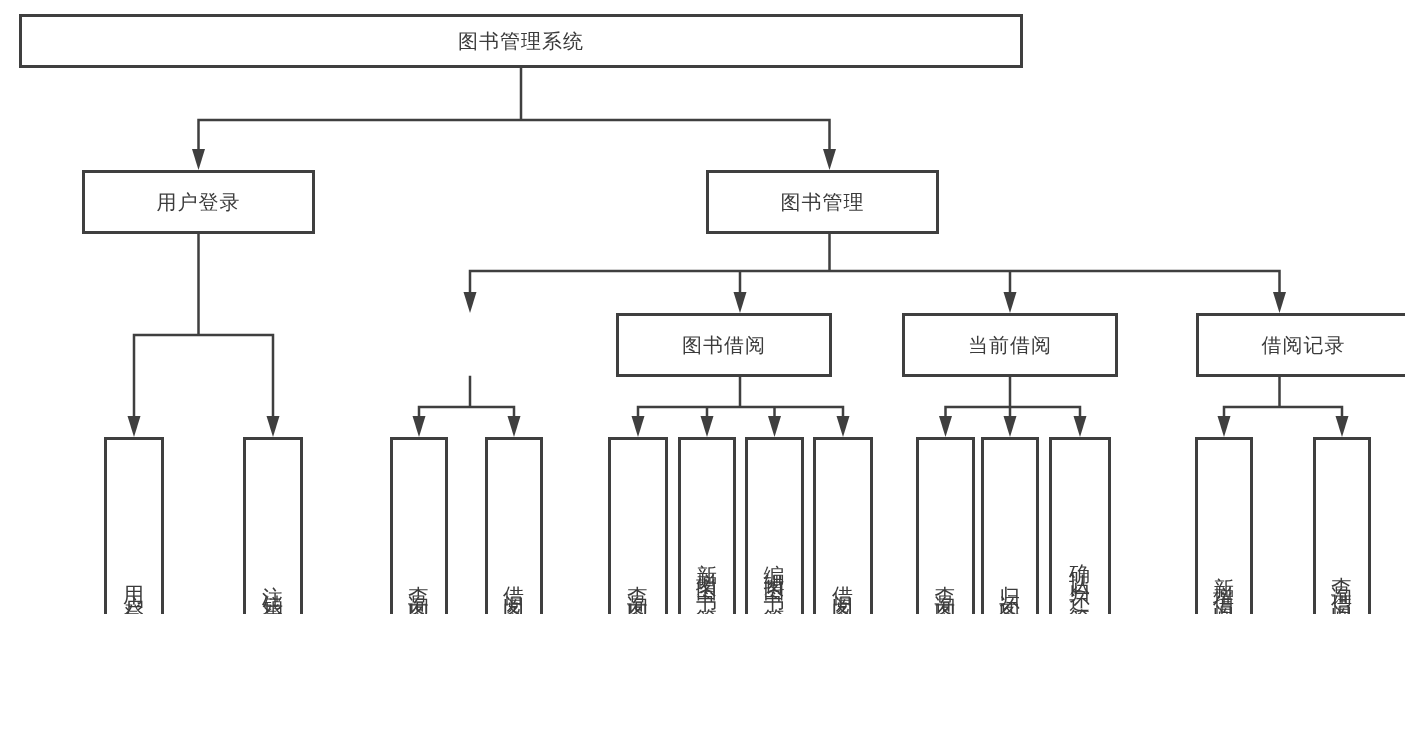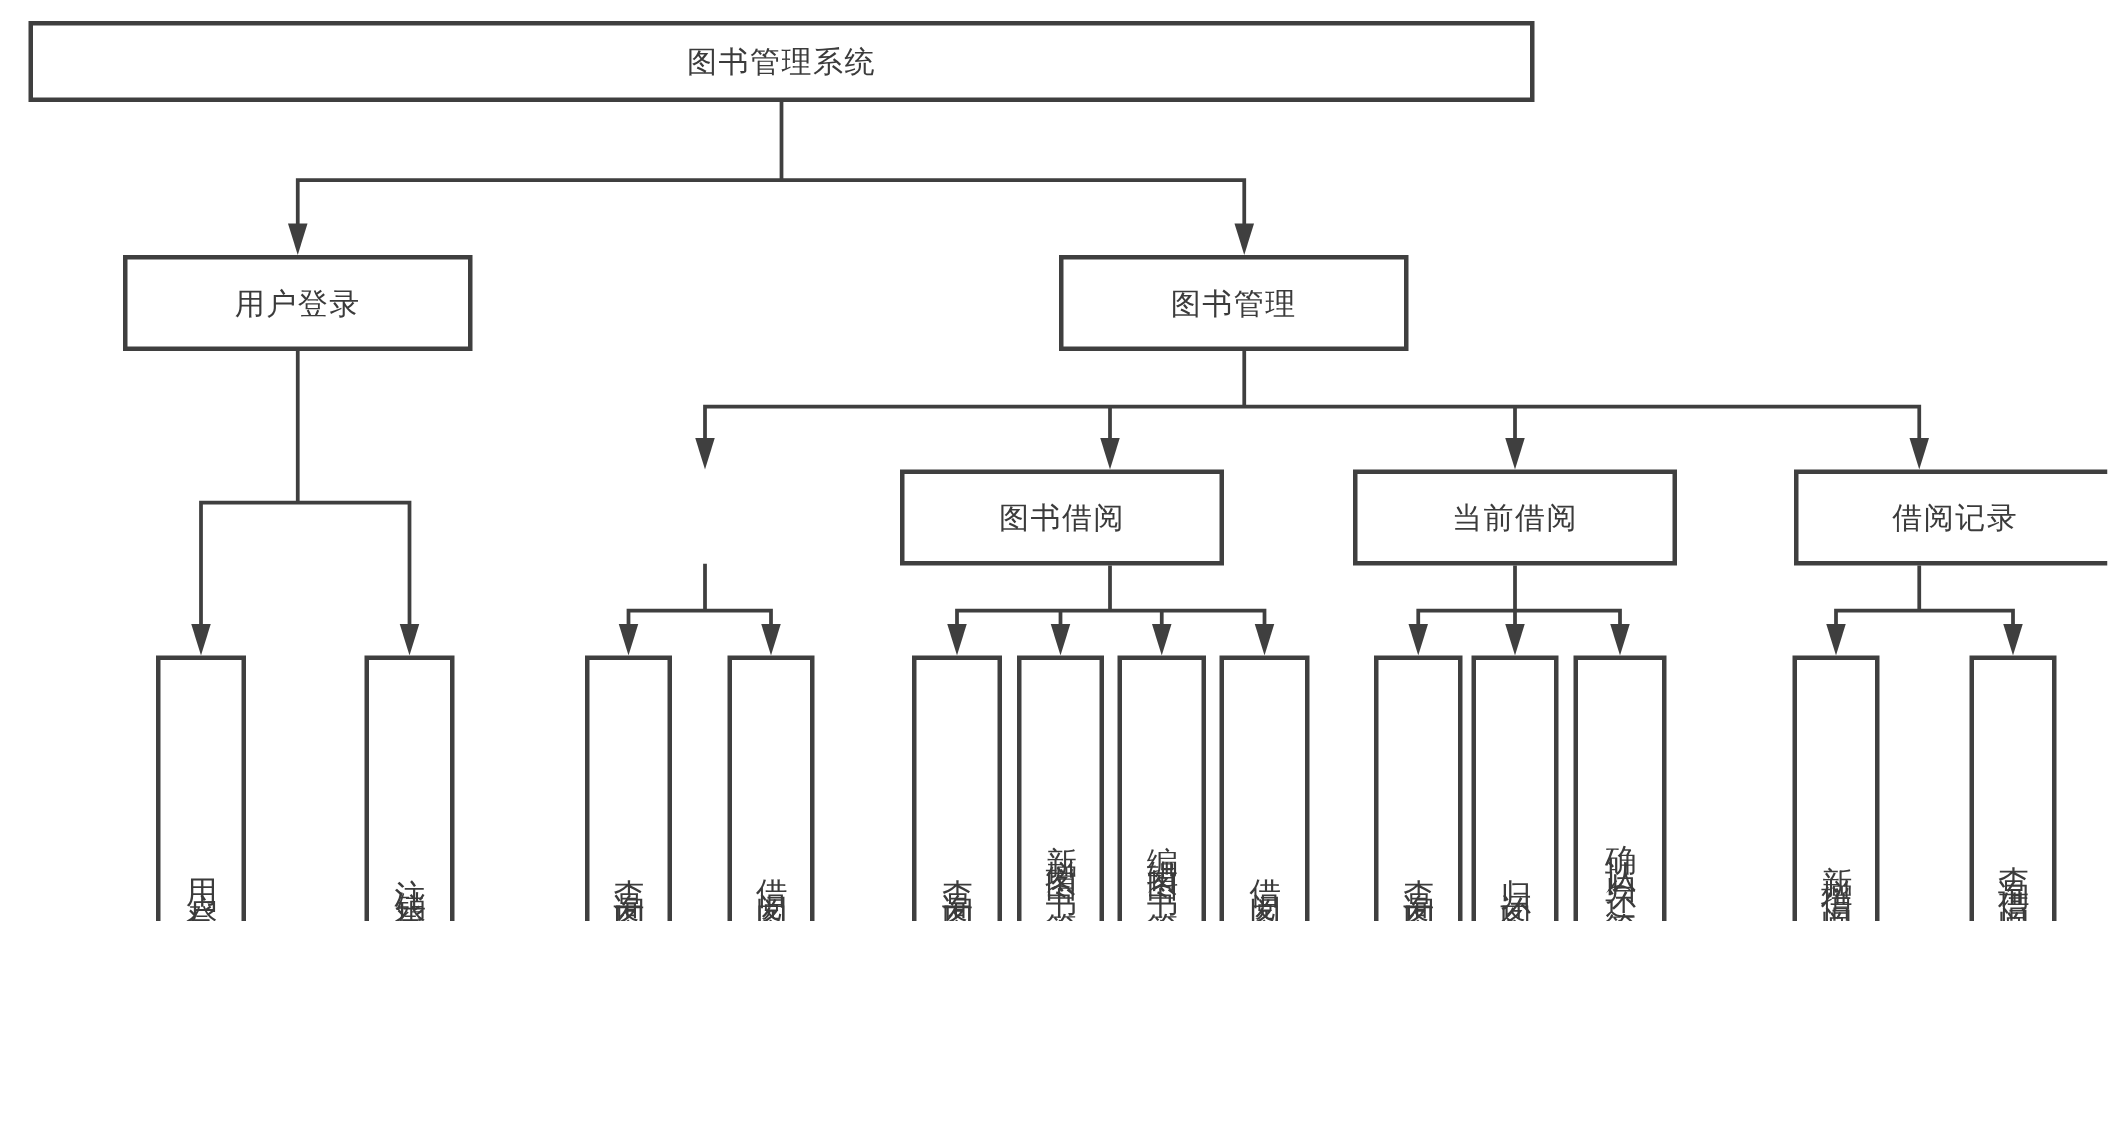--- a/index.html
+++ b/index.html
@@ -107,21 +107,21 @@
     <use href="#arr" x="1080" y="437"></use>
     <use href="#arr" x="1224" y="437"></use>
     <use href="#arr" x="1342" y="437"></use>
   </svg>
 
   <div class="node hbox root">图书管理系统</div>
 
   <div class="node hbox l2" style="left:82px;">用户登录</div>
   <div class="node hbox l2" style="left:706px;">图书管理</div>
 
-  <div class="node hbox mid" style="left:600px;">图书借阅</div>
+  <div class="node hbox mid" style="left:616px;">图书借阅</div>
   <div class="node hbox mid" style="left:902px;">当前借阅</div>
   <div class="node hbox mid" style="left:1196px;width:215px;">借阅记录</div>
 
   <div class="node vbox" style="left:104px;width:60px;">
     <span class="vlabel">用户登录</span>
   </div>
   <div class="node vbox" style="left:243px;width:60px;">
     <span class="vlabel">注销登录</span>
   </div>
 

